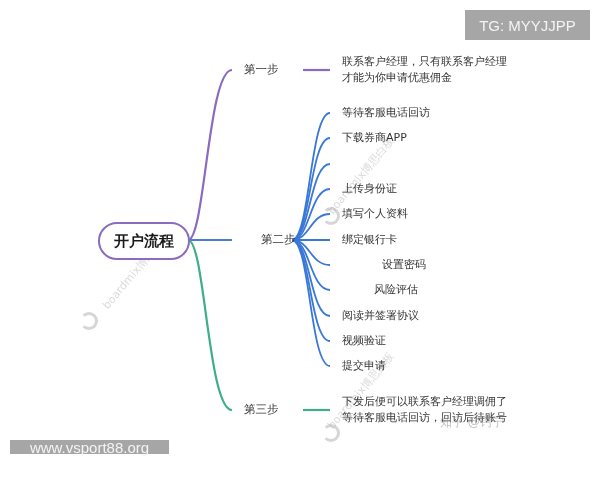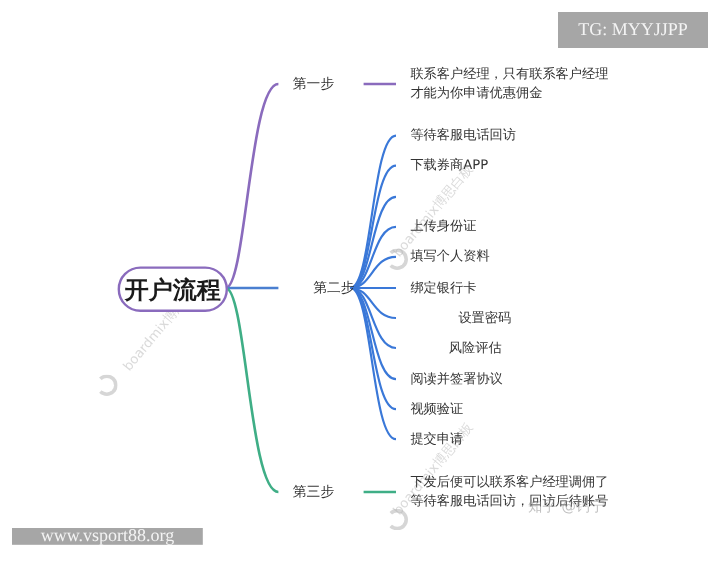--- a/index.html
+++ b/index.html
@@ -3,25 +3,25 @@
 <meta charset="utf-8">
 <style>
   html, body { margin:0; padding:0; }
   body { width:600px; height:480px; background:#ffffff; position:relative; overflow:hidden;
          font-family: "DejaVu Sans", "Liberation Sans", sans-serif; color:#333; }
   .canvas { position:absolute; left:0; top:0; width:600px; height:480px; }
   svg.links { position:absolute; left:0; top:0; }
   .root-node { position:absolute; left:98px; top:222px; width:88px; height:34px;
                border:2.5px solid #8a6bbd; border-radius:19px; background:#fff;
                display:flex; align-items:center; justify-content:center;
-               font-size:20px; font-weight:bold; color:#1a1a1a; box-sizing:content-box; }
+               font-size:15px; font-weight:bold; color:#1a1a1a; box-sizing:content-box; }
   .step-label { position:absolute; font-size:11.5px; color:#333; white-space:nowrap; }
   .leaf-label { position:absolute; font-size:11px; color:#333; white-space:nowrap; line-height:16px; }
   .watermark-box { position:absolute; background:#a6a6a6; color:#f4f4f4;
-                   font-family: Liberation Serif, serif; font-size:15px;
+                   font-family: Liberation Sans, sans-serif; font-size:15px;
                    display:flex; align-items:center; justify-content:center; }
   .wm-top { left:465px; top:10px; width:125px; height:30px; }
   .wm-bottom { left:10px; top:440px; width:159px; height:14px; }
   .faint-wm { position:absolute; color:rgba(150,150,150,0.35); font-size:11px; white-space:nowrap;
               transform-origin:left center; }
   .credit { position:absolute; left:440px; top:414px; font-size:12px; color:rgba(140,140,140,0.55); }
   .b-logo { position:absolute; width:12px; height:12px; border:3px solid rgba(180,180,180,0.55);
             border-radius:50%; border-left-color:transparent; }
 </style>
 </head>

